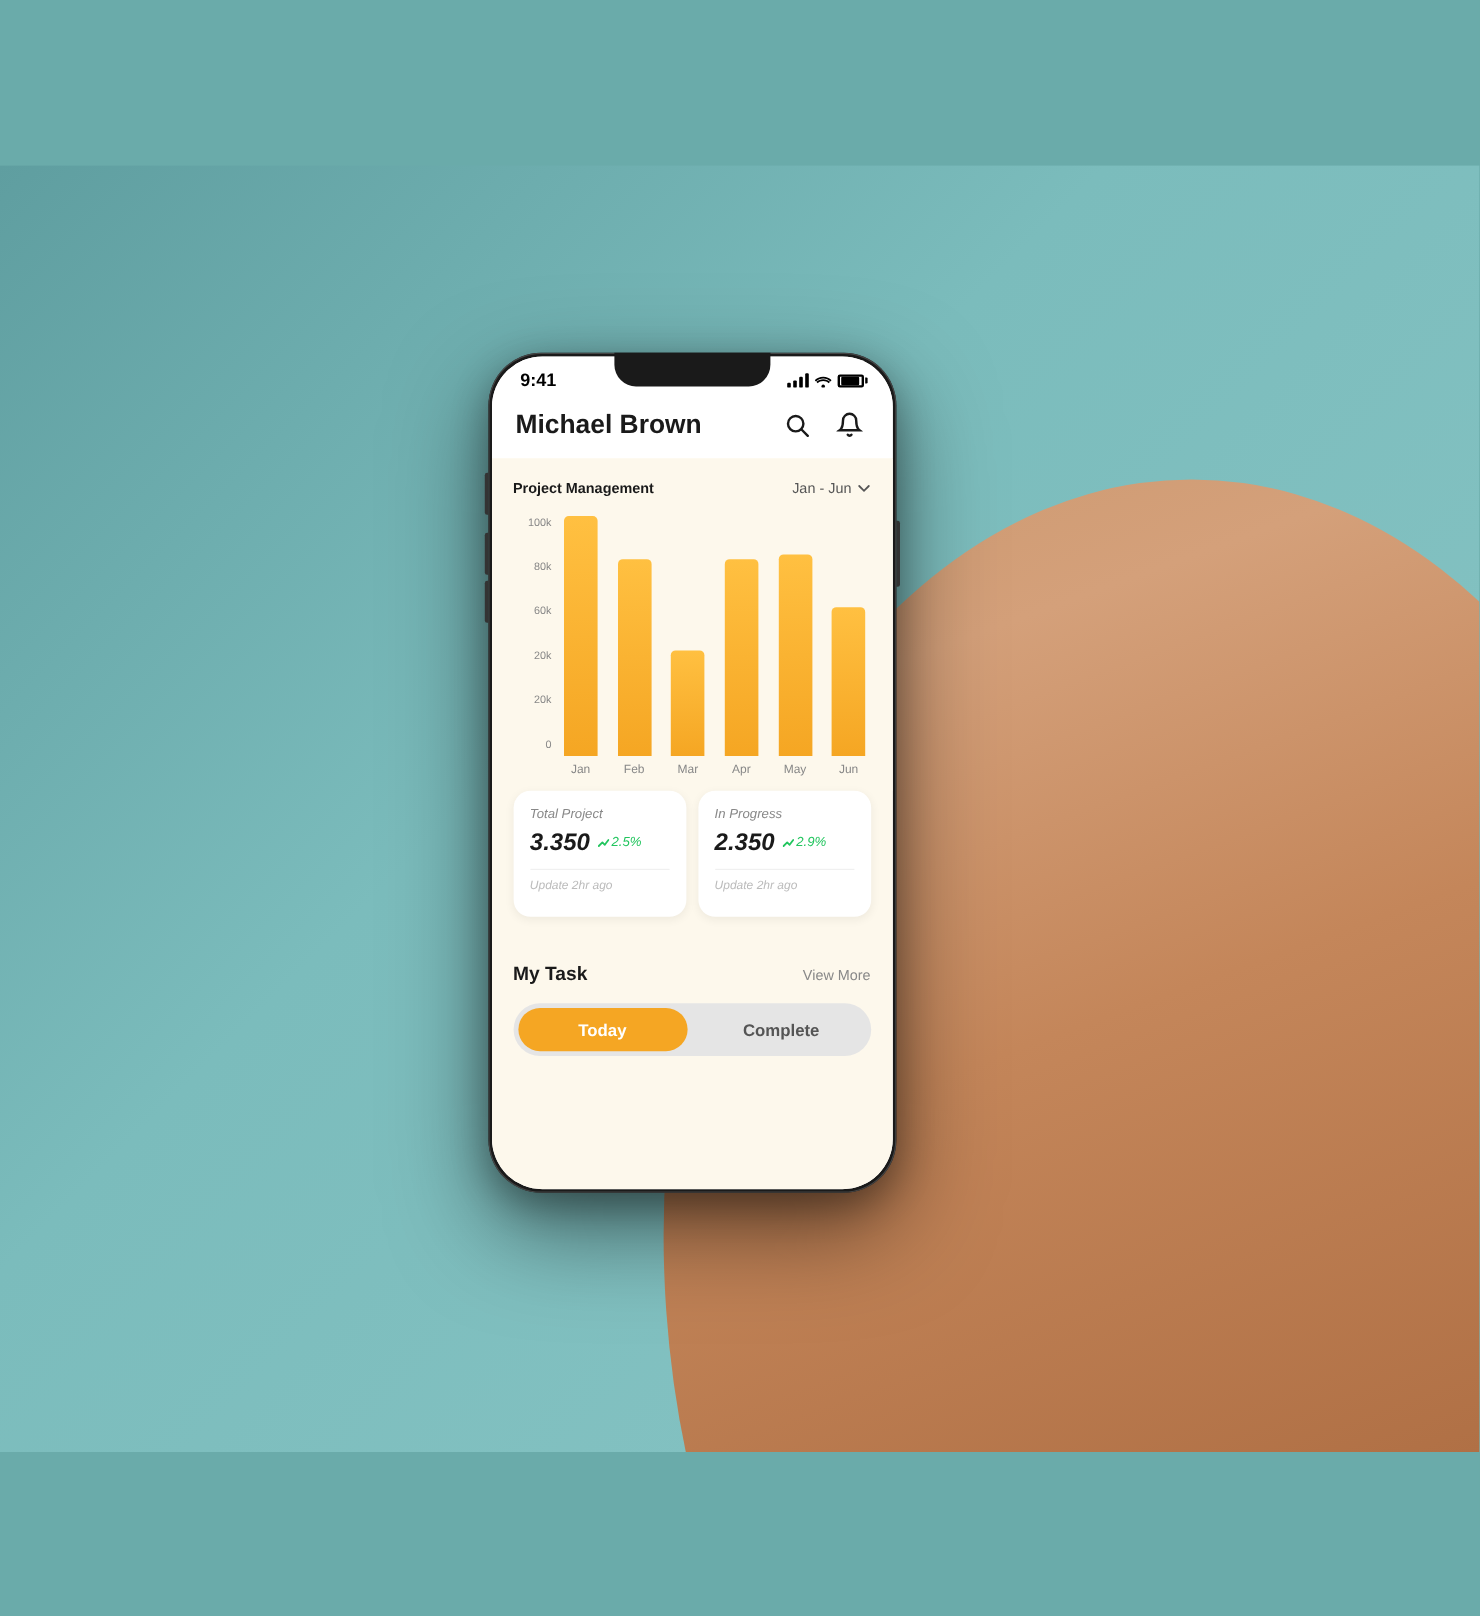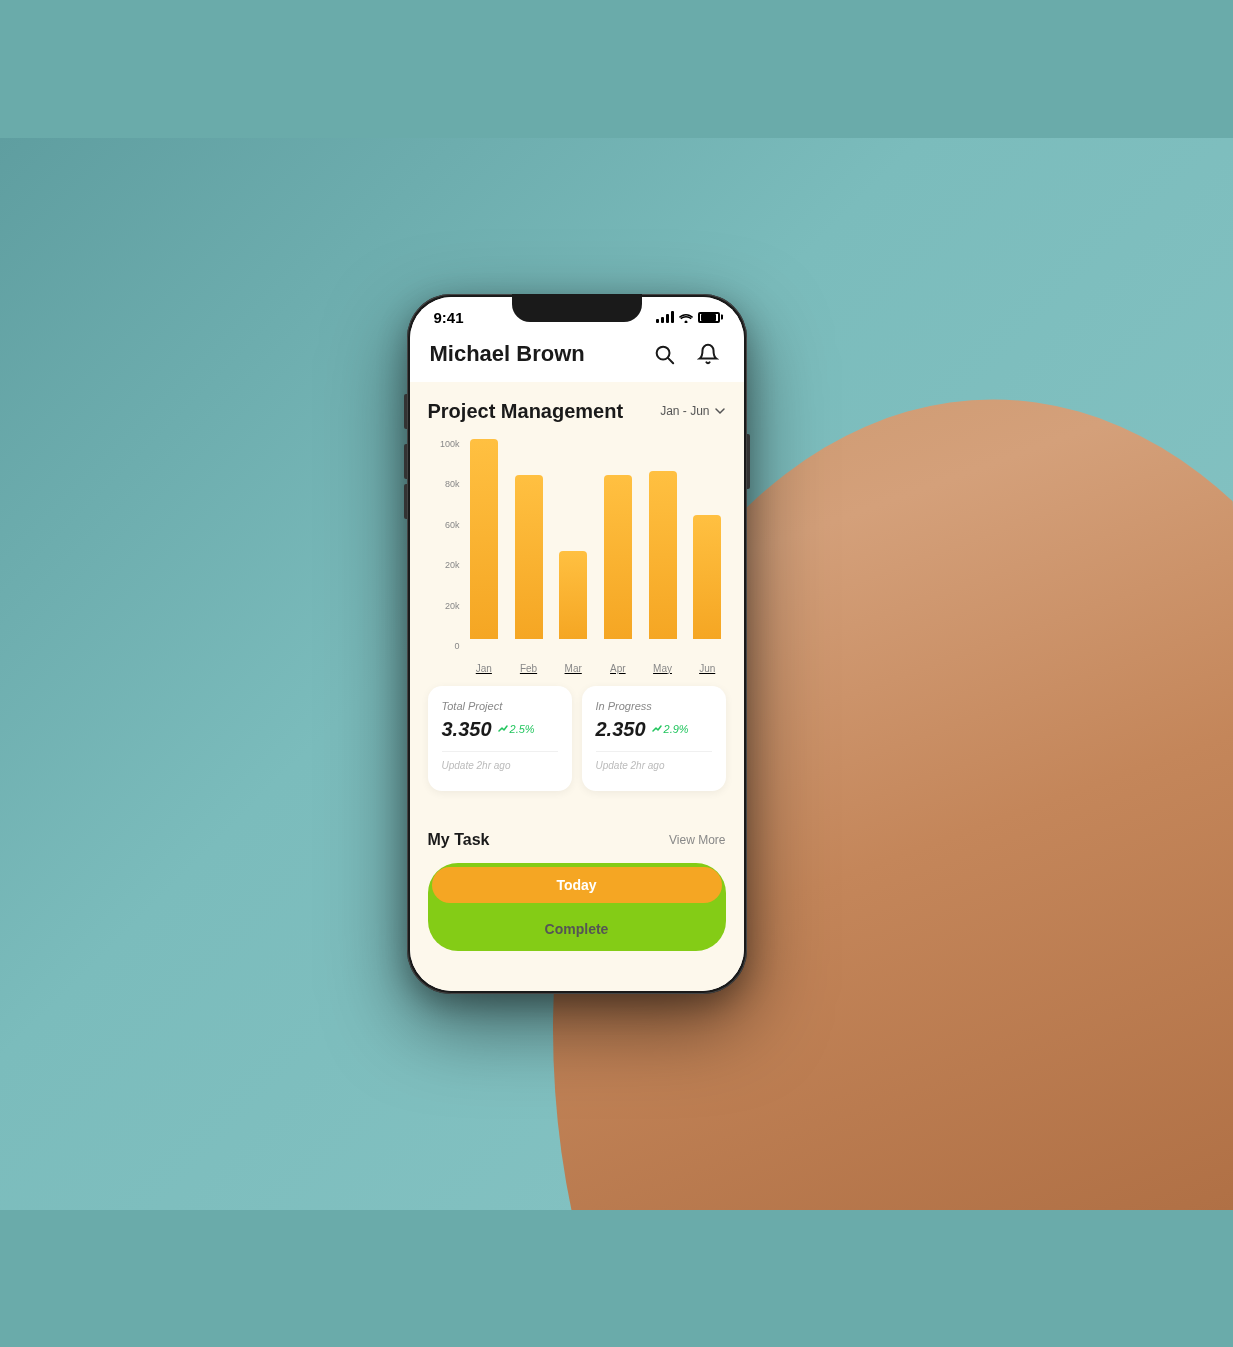--- a/index.html
+++ b/index.html
@@ -223,21 +223,21 @@
     }
 
     .chart-header {
       display: flex;
       justify-content: space-between;
       align-items: center;
       margin-bottom: 16px;
     }
 
     .chart-title {
-      font-size: 20px;
+      font-size: 12px;
       font-weight: 700;
       color: #1a1a1a;
     }
 
     .date-filter {
       display: flex;
       align-items: center;
       gap: 4px;
       font-size: 12px;
       color: #555;
@@ -289,22 +289,21 @@
     .bar {
       width: 28px;
       background: linear-gradient(to top, #f5a623, #ffc041);
       border-radius: 4px 4px 0 0;
       transition: height 0.3s;
     }
 
     .x-labels {
       display: flex;
       gap: 8px;
-      margin-top: 24px;
-      text-decoration: underline;
+      margin-top: 6px;
     }
 
     .x-label {
       flex: 1;
       text-align: center;
       font-size: 10px;
       color: #888;
     }
 
     
@@ -339,20 +338,21 @@
     .stat-value {
       font-size: 20px;
       font-weight: 700;
       color: #1a1a1a;
     }
 
     .stat-change {
       font-size: 11px;
       color: #22c55e;
       display: flex;
+      align-items: center;
       gap: 2px;
     }
 
     .divider {
       height: 1px;
       background: #f0f0f0;
       margin-bottom: 8px;
     }
 
     .stat-update {
@@ -382,24 +382,23 @@
     .view-more {
       font-size: 12px;
       color: #888;
       cursor: pointer;
     }
 
     
     .tab-buttons {
       display: flex;
       gap: 8px;
-      background: #84cc16;
+      background: #e5e5e5;
       padding: 4px;
       border-radius: 30px;
-      flex-direction: column;
     }
 
     .tab-btn {
       flex: 1;
       padding: 10px 0;
       border-radius: 26px;
       font-size: 14px;
       font-weight: 600;
       text-align: center;
       cursor: pointer;

